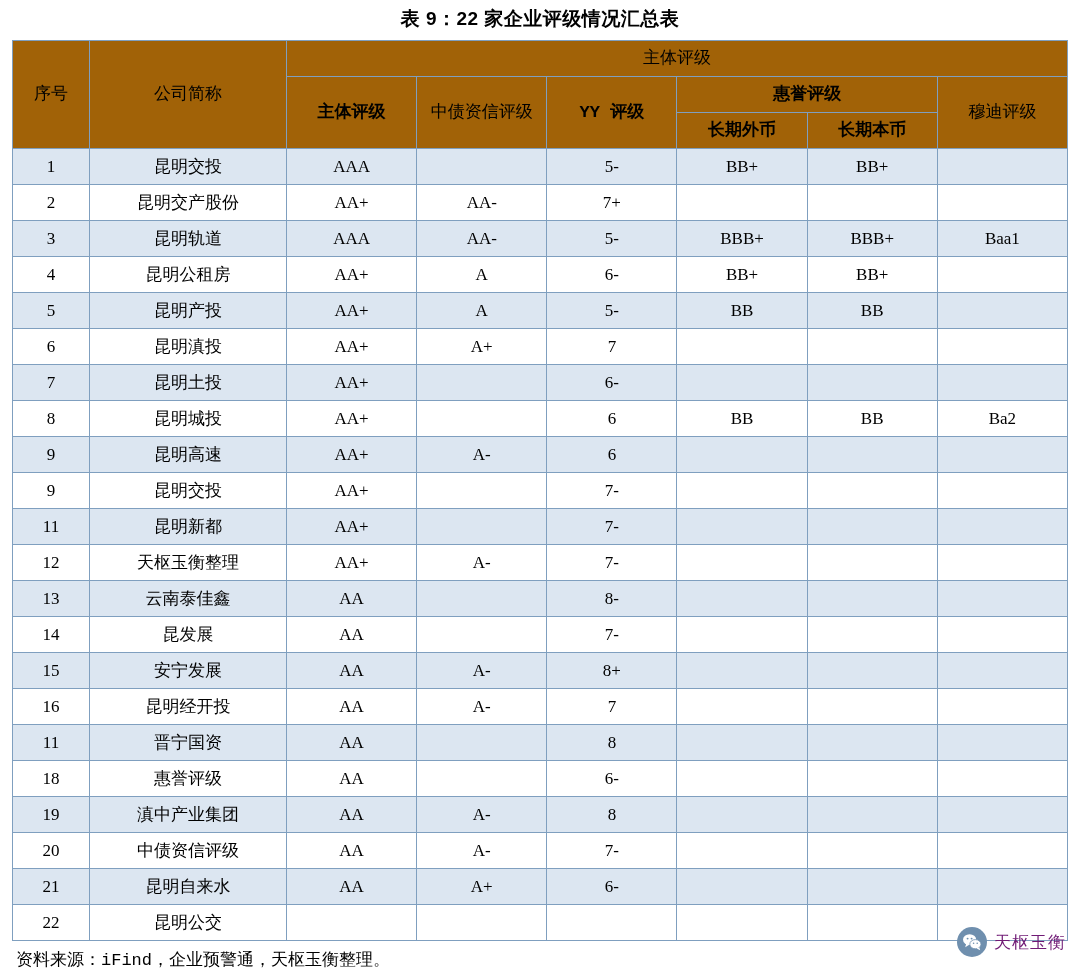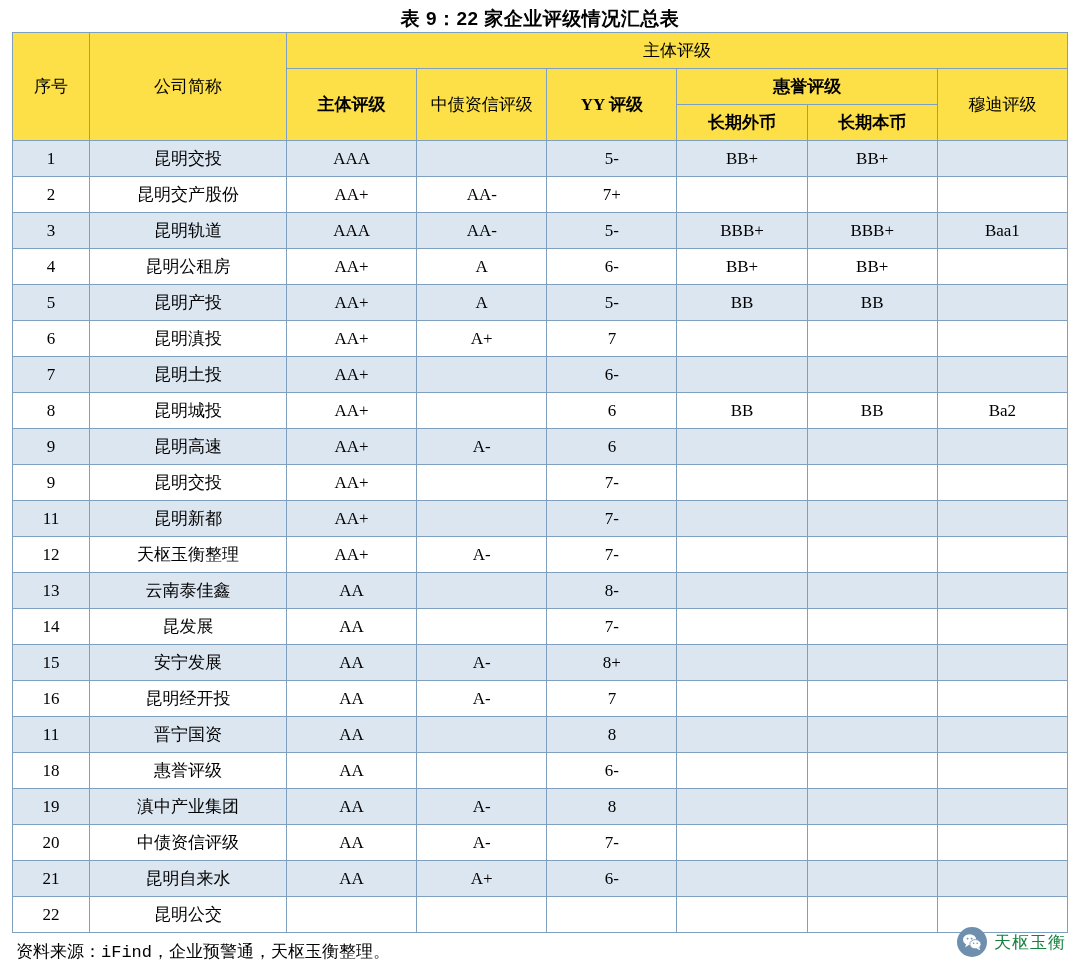--- a/index.html
+++ b/index.html
@@ -21,40 +21,40 @@
     position: relative;
     box-sizing: border-box;
     padding: 0 12px;
   }
   .table-title {
     text-align: center;
     font-family: "Liberation Sans", sans-serif;
     font-weight: bold;
     font-size: 19px;
     letter-spacing: 0.5px;
-    padding: 6px 0 0 0;
+    padding: 6px 0 8px 0;
   }
   table.rating {
     border-collapse: collapse;
     width: 1056px;
     table-layout: fixed;
     font-size: 17px;
   }
   table.rating th, table.rating td {
     border: 1px solid #7f9fbf;
     text-align: center;
     vertical-align: middle;
     padding: 0;
     height: 35px;
     line-height: 1.15;
   }
   table.rating thead th {
-    background: #fde047;
+    background: #a16207;
     font-weight: normal;
-    font-family: Liberation Serif, serif;
+    font-family: Liberation Mono, monospace;
     font-size: 17px;
     margin-left: 47px;
   }
   table.rating thead th.bold {
     font-weight: bold;
     text-align: center;
   }
   table.rating tbody tr.odd td {
     background: #dce6f1;
   }
@@ -89,21 +89,21 @@
     border-radius: 50%;
     background: #6f8fae;
     display: flex;
     align-items: center;
     justify-content: center;
   }
   .wm-badge svg { display: block; }
   .wm-text {
     font-family: "Liberation Sans", sans-serif;
     font-size: 17px;
-    color: #15803d;
+    color: #701a75;
     letter-spacing: 1px;
   }
 </style>
 </head>
 <body>
 
 <div class="page">
 
   <div class="table-title">表 9：22 家企业评级情况汇总表</div>
 

